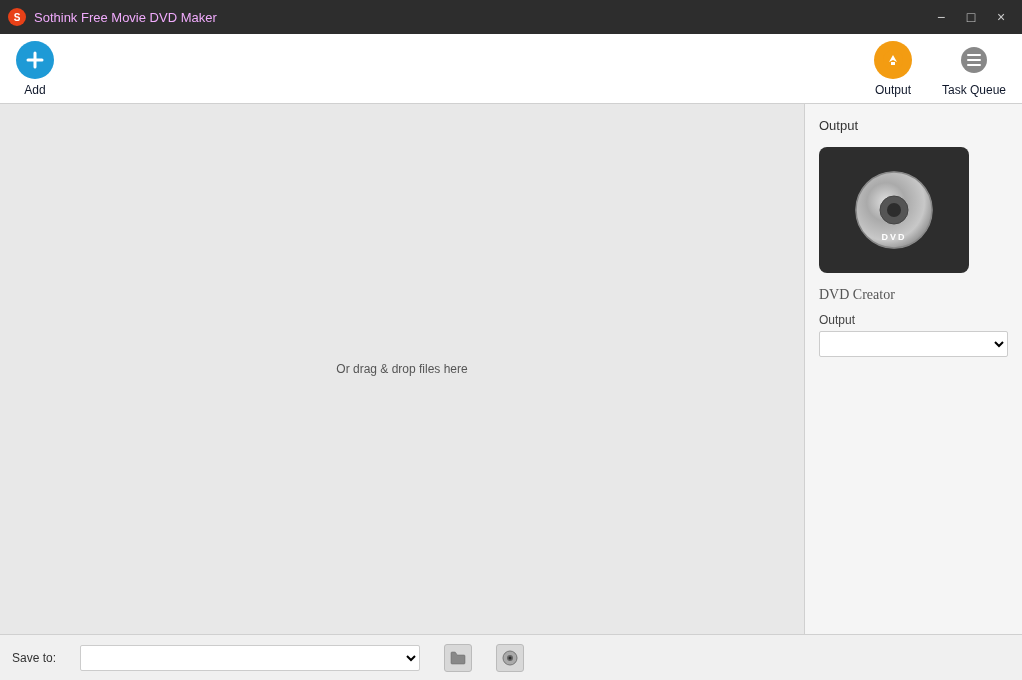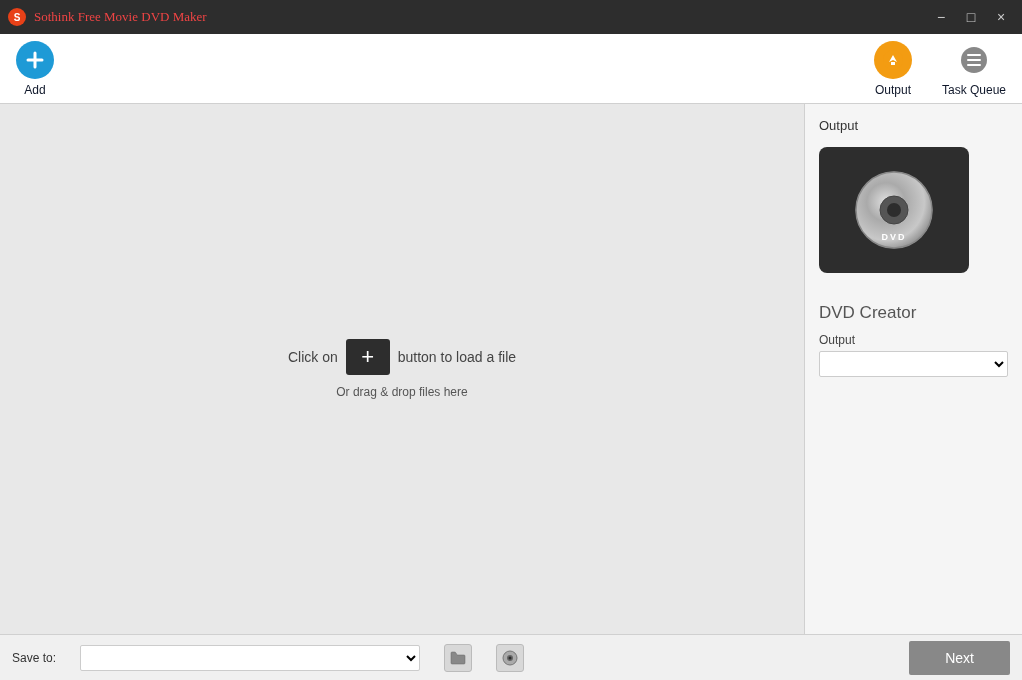--- a/index.html
+++ b/index.html
@@ -12,21 +12,21 @@
       height: 34px;
       display: flex;
       align-items: center;
       justify-content: space-between;
       padding: 0 8px;
       flex-shrink: 0;
       user-select: none;
     }
     .title-bar-left { display: flex; align-items: center; gap: 8px; }
     .app-icon { width: 18px; height: 18px; background: #e84118; border-radius: 50%; display: flex; align-items: center; justify-content: center; font-size: 10px; color: #fff; font-weight: bold; flex-shrink: 0; }
-    .title-text { font-size: 13px; color: #ef4444; font-family: Liberation Serif, serif; }
+    .title-text { font-size: 13px; color: #f0abfc; }
     .title-controls { display: flex; gap: 4px; }
     .title-btn {
       width: 26px; height: 22px; background: transparent; border: none; color: #ccc; font-size: 14px; cursor: pointer; display: flex; align-items: center; justify-content: center; border-radius: 2px;
     }
 
     
     .toolbar {
       background: #fff;
       border-bottom: 1px solid #d0d0d0;
       height: 70px;
@@ -120,22 +120,23 @@
       width: 150px;
       height: 126px;
       display: flex;
       flex-direction: column;
       align-items: center;
       justify-content: center;
       gap: 6px;
     }
     .dvd-creator-label {
       color: #555;
-      font-size: 17px;
-      margin-top: 20px;
+      font-size: 14px;
+      margin-top: 4px;
+      font-family: Liberation Serif, serif;
     }
     .output-section { width: 100%; }
     .output-label { font-size: 12px; color: #444; margin-bottom: 4px; }
     .output-select {
       width: 100%;
       height: 26px;
       border: 1px solid #ccc;
       background: #fff;
       font-size: 12px;
       border-radius: 2px;
@@ -242,27 +243,20 @@
       </svg>
     </div>
     <span>Task Queue</span>
   </button>
 </div>
 
 <div class="main-area">
 
   <div class="content-area">
     <div class="drop-hint">
-      <div class="drop-hint-row">
-        <span>Click on</span>
-        <button class="add-file-btn">
-          <span>+</span>
-        </button>
-        <span>button to load a file</span>
-      </div>
       <div class="drag-drop-text">Or drag &amp; drop files here</div>
     </div>
   </div>
 
   <div class="right-panel">
     <div class="panel-title">Output</div>
 
     <div class="dvd-card">
 
       <div style="position:relative; width:80px; height:80px;">
@@ -314,14 +308,13 @@
     </button>
     <button class="icon-btn">
       <svg width="16" height="16" viewBox="0 0 16 16" fill="none" xmlns="http://www.w3.org/2000/svg">
         <circle cx="8" cy="8" r="7" fill="#aaa" stroke="#777" stroke-width="1"></circle>
         <circle cx="8" cy="8" r="3" fill="#666"></circle>
         <circle cx="8" cy="8" r="1.5" fill="#2d2d2d"></circle>
       </svg>
     </button>
   </div>
 
-  <button class="next-btn">Next</button>
 </div>
 
 </body></html>

